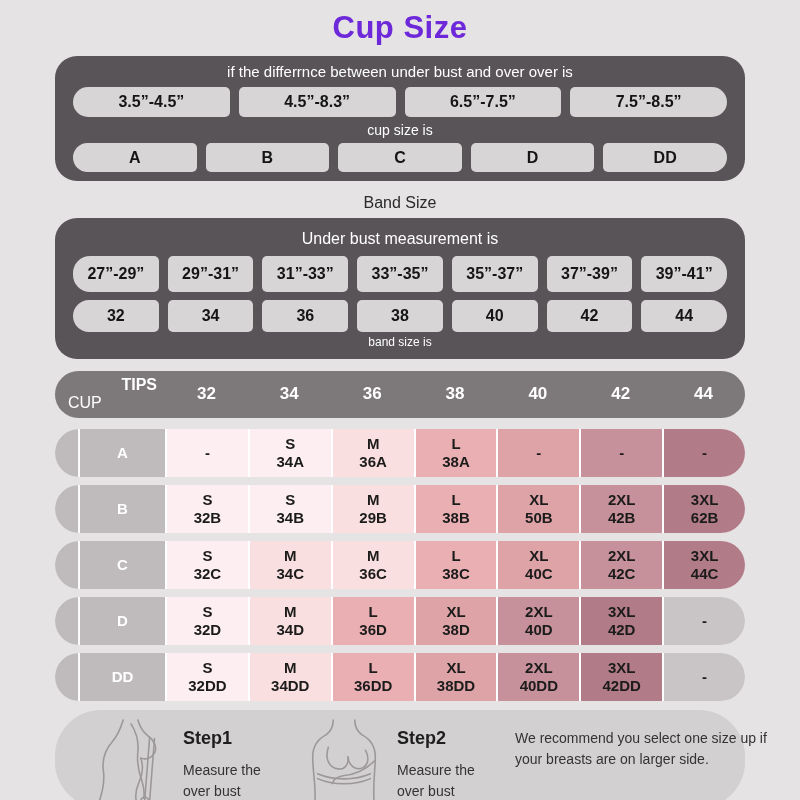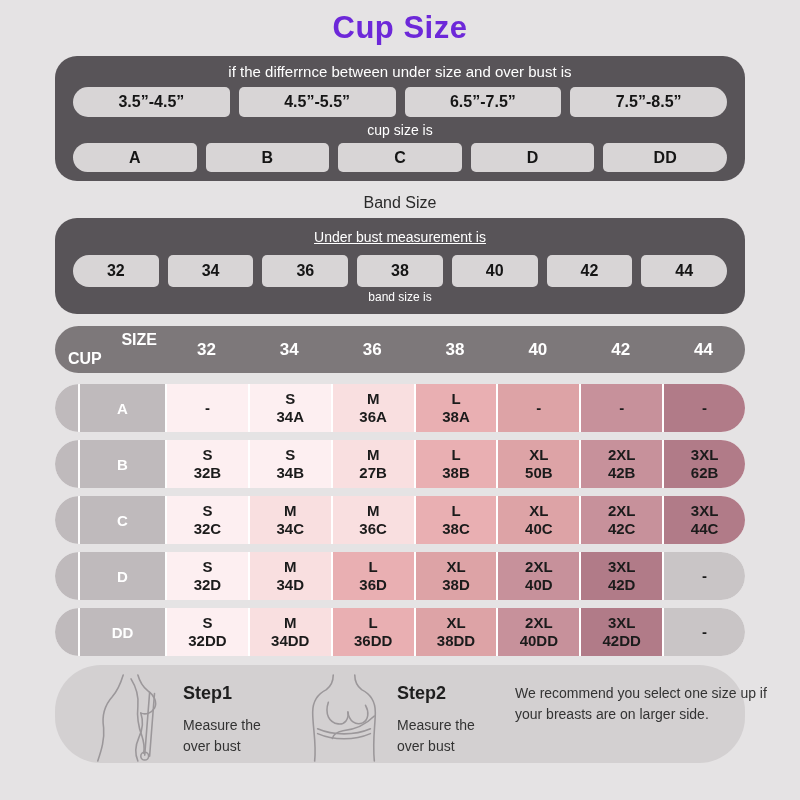--- a/index.html
+++ b/index.html
@@ -17,42 +17,42 @@
   h1.page-title{
     text-align:center; font-size:31px; color:#6d28d9;
     margin:10px 0 10px; letter-spacing:.5px;
   }
   .panel{
     width:690px; margin:0 auto; background:var(--panel-bg);
     border-radius:22px; padding:6px 18px 9px;
   }
   .caption{ color:#fff; text-align:center; font-size:15px; line-height:1.35; }
   .caption.mid{ font-size:14px; margin:4px 0 3px; }
-  .caption.big{ font-size:14px; margin:4px 0 6px;text-decoration:underline; }
+  .caption.big{ font-size:16px; margin:4px 0 6px; }
   .caption.small{ font-size:12px; margin-top:2px; }
   .pill-row{ display:flex; gap:9px; border-radius:17px; overflow:hidden; }
   .pill-row .cell{
     flex:1; background:var(--pill-bg); border-radius:5px;
     display:flex; align-items:center; justify-content:center;
     font-weight:bold; color:#151515; font-size:16px;
   }
   .h30{height:30px; margin-top:5px;}
   .h29{height:29px;}
   .h36{height:36px;}
   .h32{height:32px; margin-top:8px;}
   .band-title{ text-align:center; font-size:16px; color:#2a2a2a; margin:13px 0 6px; }
   .size-table{ width:690px; margin:12px auto 0; }
   .thead{
     display:grid; grid-template-columns:110px repeat(7,1fr);
     background:var(--thead-bg); border-radius:24px; height:47px;
     color:#fff; margin-bottom:11px;
   }
   .corner{ display:flex; flex-direction:column; justify-content:center; padding:2px 6px 2px 13px; }
   .corner .sz{ align-self:flex-end; font-weight:bold; font-size:16px; margin-right:2px; line-height:1.15;}
-  .corner .cp{ align-self:flex-start; font-weight:bold; font-size:16px; line-height:1.15;}
+  .corner .cp{ align-self:flex-start; font-weight:normal; font-size:16px; line-height:1.15;}
   .col-label{ display:flex; align-items:center; justify-content:center; font-weight:bold; font-size:17px; }
   .trow{
     display:grid; grid-template-columns:110px repeat(7,1fr); column-gap:2px;
     background:#fff; border-radius:24px; overflow:hidden;
     height:48px; margin-bottom:8px;
   }
   .rowhead{ background:var(--rowhead-bg); display:flex; }
   .rowhead .strip{ width:25px; border-right:2px solid #fdfcfc; }
   .rowhead .letter{
     flex:1; display:flex; align-items:center; justify-content:center;
@@ -74,57 +74,66 @@
   .fig2{ margin-left:26px; }
   .tips-block{ margin:12px 0 0 24px; width:272px; }
   .tips-text{ font-size:14px; color:#333; line-height:1.5; width:268px; }
 </style>
 </head>
 <body>
 
 <h1 class="page-title">Cup Size</h1>
 
 <section class="panel">
-  <div class="caption">if the differrnce between under size and over bust is</div>
+  <div class="caption">if the differrnce between under bust and over over is</div>
   <div class="pill-row h30" id="cup-ranges">
       <div class="cell">3.5”-4.5”</div>
-      <div class="cell">4.5”-5.5”</div>
+      <div class="cell">4.5”-8.3”</div>
       <div class="cell">6.5”-7.5”</div>
       <div class="cell">7.5”-8.5”</div>
     </div>
   <div class="caption mid">cup size is</div>
   <div class="pill-row h29" id="cup-letters">
       <div class="cell">A</div>
       <div class="cell">B</div>
       <div class="cell">C</div>
       <div class="cell">D</div>
       <div class="cell">DD</div>
     </div>
 </section>
 
 <div class="band-title">Band Size</div>
 
 <section class="panel">
   <div class="caption big">Under bust measurement is</div>
+  <div class="pill-row h36" id="band-ranges">
+      <div class="cell">27”-29”</div>
+      <div class="cell">29”-31”</div>
+      <div class="cell">31”-33”</div>
+      <div class="cell">33”-35”</div>
+      <div class="cell">35”-37”</div>
+      <div class="cell">37”-39”</div>
+      <div class="cell">39”-41”</div>
+    </div>
   <div class="pill-row h32" id="band-sizes">
       <div class="cell">32</div>
       <div class="cell">34</div>
       <div class="cell">36</div>
       <div class="cell">38</div>
       <div class="cell">40</div>
       <div class="cell">42</div>
       <div class="cell">44</div>
     </div>
   <div class="caption small">band size is</div>
 </section>
 
 <section class="size-table">
   <div class="thead" id="thead">
     <div class="corner">
-      <span class="sz">SIZE</span>
+      <span class="sz">TIPS</span>
       <span class="cp">CUP</span>
     </div>
   <div class="col-label">32</div>
       <div class="col-label">34</div>
       <div class="col-label">36</div>
       <div class="col-label">38</div>
       <div class="col-label">40</div>
       <div class="col-label">42</div>
       <div class="col-label">44</div>
     </div>
@@ -167,21 +176,21 @@
         <div class="size-cell" style="background: rgb(253, 239, 241);">
           <span>S</span>
           <span>32B</span>
         </div>
         <div class="size-cell" style="background: rgb(253, 239, 241);">
           <span>S</span>
           <span>34B</span>
         </div>
         <div class="size-cell" style="background: rgb(249, 223, 224);">
           <span>M</span>
-          <span>27B</span>
+          <span>29B</span>
         </div>
         <div class="size-cell" style="background: rgb(233, 175, 178);">
           <span>L</span>
           <span>38B</span>
         </div>
         <div class="size-cell" style="background: rgb(221, 163, 166);">
           <span>XL</span>
           <span>50B</span>
         </div>
         <div class="size-cell" style="background: rgb(199, 145, 155);">

